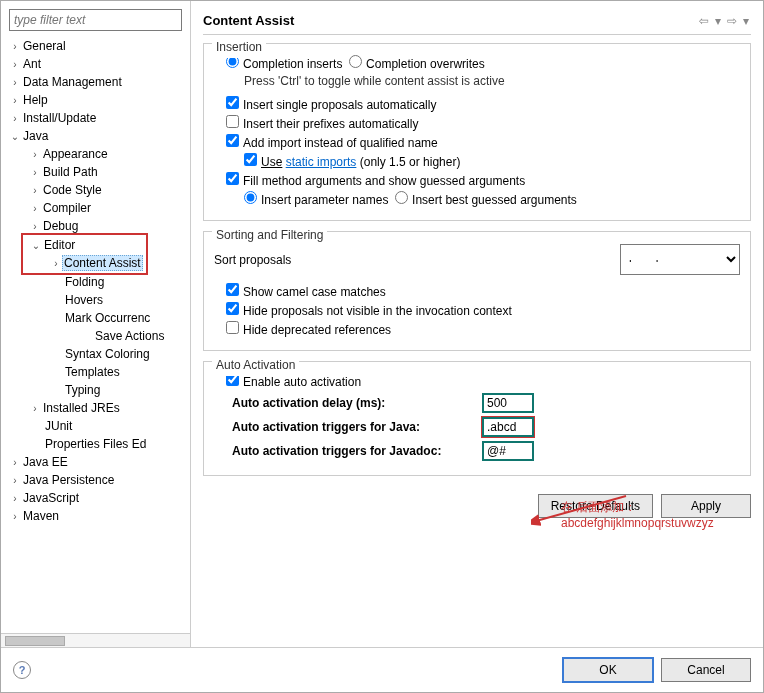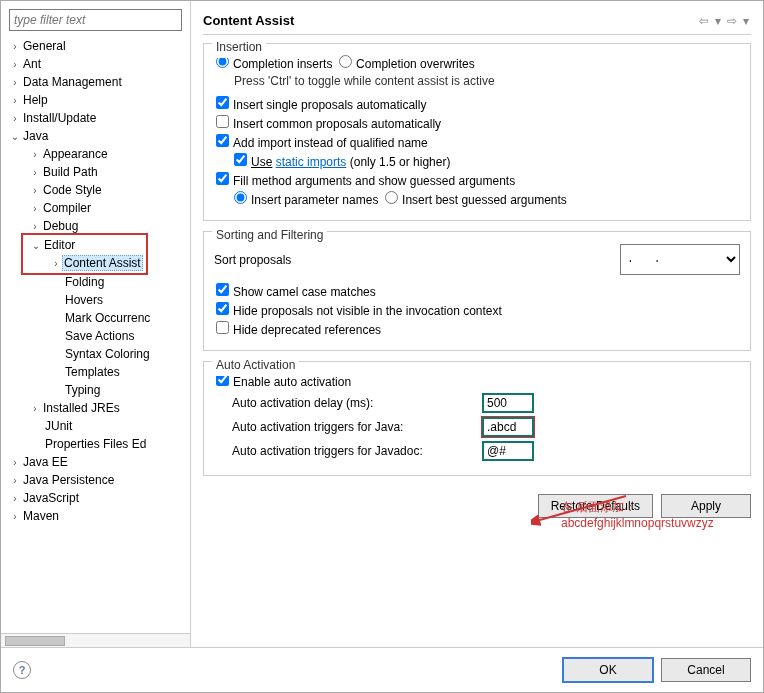--- a/index.html
+++ b/index.html
@@ -22,29 +22,29 @@
 .highlight-box { border: 2px solid #c33; padding: 1px 3px; margin: -2px -4px; }
 .scrollbar { height: 14px; border-top: 1px solid #ccc; background: #f5f5f5; display:flex; align-items:center; }
 .scrollbar .thumb { height:10px; width:60px; background:#c8c8c8; border:1px solid #aaa; margin-left:4px;}
 .content { flex: 1; display: flex; flex-direction: column; padding: 6px 12px 0 12px; position: relative; overflow:hidden;}
 .chead { display: flex; align-items: center; height: 28px; border-bottom: 1px solid #ccc; margin-bottom: 8px; }
 .chead h1 { font-size: 13px; font-weight: 700; flex: 1; }
 .chead .navarrows { display:flex; gap:2px; color:#888; }
 .chead .navarrows span { cursor:pointer; padding:0 2px; }
 .group { border: 1px solid #ccc; border-radius: 0; padding: 8px 10px 10px 10px; margin-bottom: 10px; position: relative; }
 .group-title { position: absolute; top: -8px; left: 8px; background: #fff; padding: 4px 4px; color: #333; }
-.row { display: flex; align-items: center; margin: 3px 2px; }
+.row { display: flex; align-items: center; margin: 3px 12px; }
 .indent1 { padding-left: 18px; }
 input[type=radio], input[type=checkbox] { margin-right: 4px; }
 .hint { color: #333; }
 a.link { color: #0066cc; text-decoration: underline; cursor: pointer; }
 .sortrow { display: flex; align-items: center; justify-content: space-between; margin: 4px 0 8px 0; }
 select { height: 31px; border: 1px solid #7a7a7a; background:#fff; padding: 12px 4px; }
 .formrow { display: flex; align-items: center; margin: 4px 0; }
-.formrow label { width: 250px; }
+.formrow label { width: 250px; font-weight: bold; }
 .formrow input[type=text] { width: 52px; height: 20px; border: 2px solid #0f766e; padding: 0 3px; }
 .formrow .hl { border: 1px solid #c33; outline: 1px solid #c33; }
 .btnrow { display: flex; justify-content: flex-end; gap: 8px; margin: 8px 0; }
 button.btn { height: 24px; min-width: 90px; border: 1px solid #7a7a7a; background: #e9e9e9; cursor: pointer; padding: 0 12px; }
 button.btn.primary { border: 1px solid #3a7bd5; outline: 1px solid #3a7bd5; }
 .footer { border-top: 1px solid #ccc; padding: 10px 12px; display: flex; justify-content: flex-end; gap: 8px; align-items: center; position: relative;}
 .help-circle { position:absolute; left:12px; width:18px; height:18px; border:1px solid #888; border-radius:50%; display:flex; align-items:center; justify-content:center; color:#5a7ab5; font-weight:700; font-size:11px; cursor:pointer;}
 u { }
 .annotation { position:absolute; color:#c33; font-size:12px; }
 .arrow-svg { position:absolute; }
@@ -119,21 +119,21 @@
           </div>
           <div class="node" style="padding-left:62px">
             <span class="lbl">Folding</span>
           </div>
           <div class="node" style="padding-left:62px">
             <span class="lbl">Hovers</span>
           </div>
           <div class="node" style="padding-left:62px">
             <span class="lbl">Mark Occurrenc</span>
           </div>
-          <div class="node" style="padding-left:62px">
+          <div class="node" style="padding-left:92px">
             <span class="lbl">Save Actions</span>
           </div>
           <div class="node" style="padding-left:62px">
             <span class="lbl">Syntax Coloring</span>
           </div>
           <div class="node" style="padding-left:62px">
             <span class="lbl">Templates</span>
           </div>
           <div class="node" style="padding-left:62px">
             <span class="lbl">Typing</span>
@@ -186,21 +186,21 @@
         <div class="row">
           <label><input type="radio" name="ins" checked="" style=""><span>Completion inserts</span></label>
           &nbsp;&nbsp;
           <label><input type="radio" name="ins" style=""><span>Completion overwrites</span></label>
         </div>
         <div class="row indent1 hint">Press 'Ctrl' to toggle while content assist is active</div>
         <div class="row" style="margin-top:8px">
           <label><input type="checkbox" checked="" style=""><span>Insert single proposals automatically</span></label>
         </div>
         <div class="row">
-          <label><input type="checkbox" style=""><span>Insert common proposals automatically</span></label>
+          <label><input type="checkbox" style=""><span>Insert their prefixes automatically</span></label>
         </div>
         <div class="row">
           <label><input type="checkbox" checked="" style=""><span>Add import instead of qualified name</span></label>
         </div>
         <div class="row indent1">
           <label><input type="checkbox" checked="" style=""><span><u>Use</u> <a class="link">static imports</a><span> (only 1.5 or higher)</span></span></label>
         </div>
         <div class="row">
           <label><input type="checkbox" checked="" style=""><span>Fill method arguments and show guessed arguments</span></label>
         </div>

